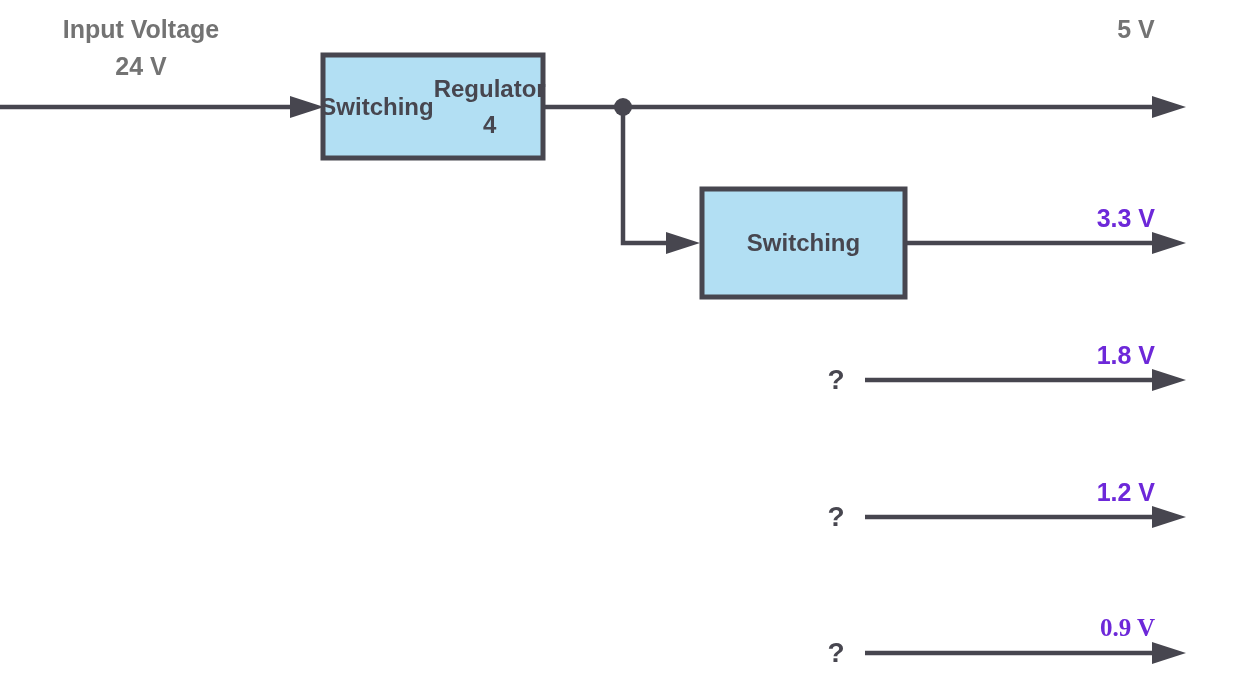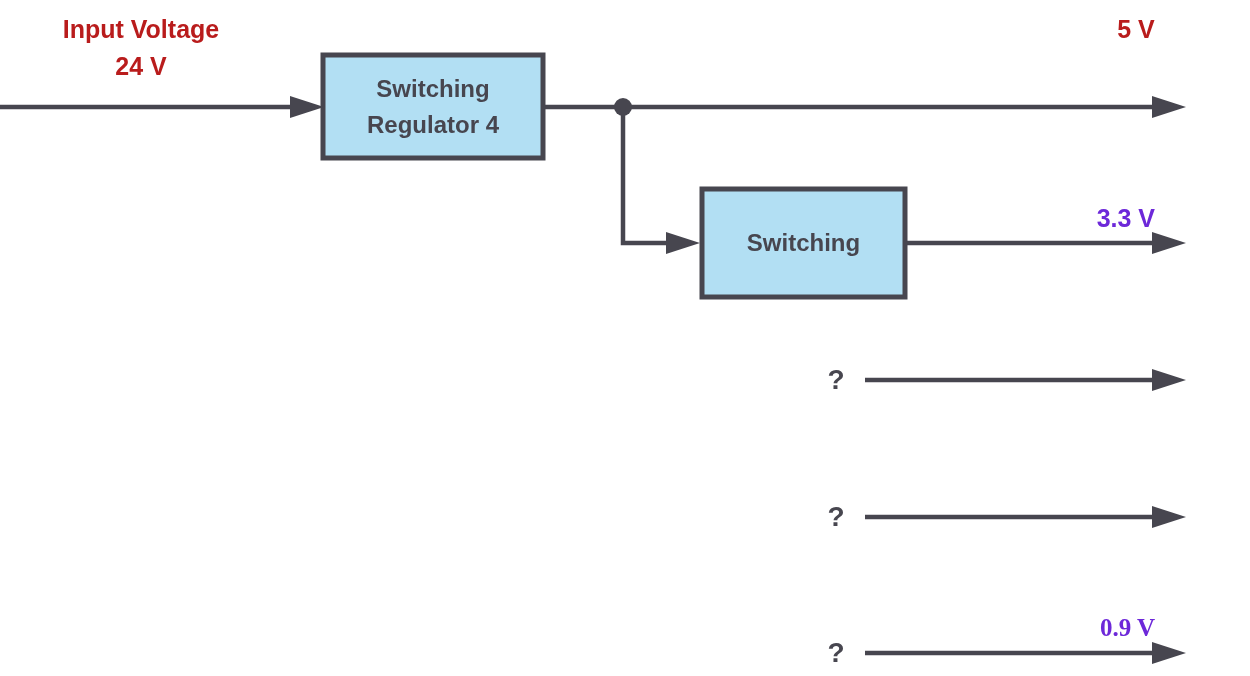--- a/index.html
+++ b/index.html
@@ -14,32 +14,32 @@
     height: 676px;
     background: #ffffff;
     overflow: hidden;
   }
   .canvas svg {
     position: absolute;
     inset: 0;
   }
   .lbl {
     position: absolute;
-    color: #b91c1c;
+    color: #737373;
     font-weight: 700;
     font-size: 25px;
     line-height: 37px;
     text-align: center;
     white-space: nowrap;
   }
   .lbl .sub { display: block; }
   .block-text {
     position: absolute;
     display: flex;
-    flex-direction: column;
+    flex-direction: row;
     align-items: center;
     justify-content: center;
     color: #47464f;
     font-weight: 700;
     font-size: 24px;
     line-height: 36px;
     text-align: center;
   }
   .rail-label {
     position: absolute;
@@ -124,19 +124,21 @@
   <div class="block-text" style="left:323px; top:55px; width:220px; height:103px;">
     <span>Switching</span>
     <span>Regulator 4</span>
   </div>
 
   <div class="block-text" style="left:702px; top:189px; width:203px; height:108px;">
     <span>Switching</span>
   </div>
 
   <div class="rail-label" style="top:203px;">3.3 V</div>
+  <div class="rail-label" style="top:340px;">1.8 V</div>
+  <div class="rail-label" style="top:477px;">1.2 V</div>
   <div class="rail-label" style="top:613px;font-family:Liberation Serif, serif;">0.9 V</div>
 
   <div class="qmark" style="top:361px;">?</div>
   <div class="qmark" style="top:498px;">?</div>
   <div class="qmark" style="top:634px;">?</div>
 
 </div>
 
 </body></html>

